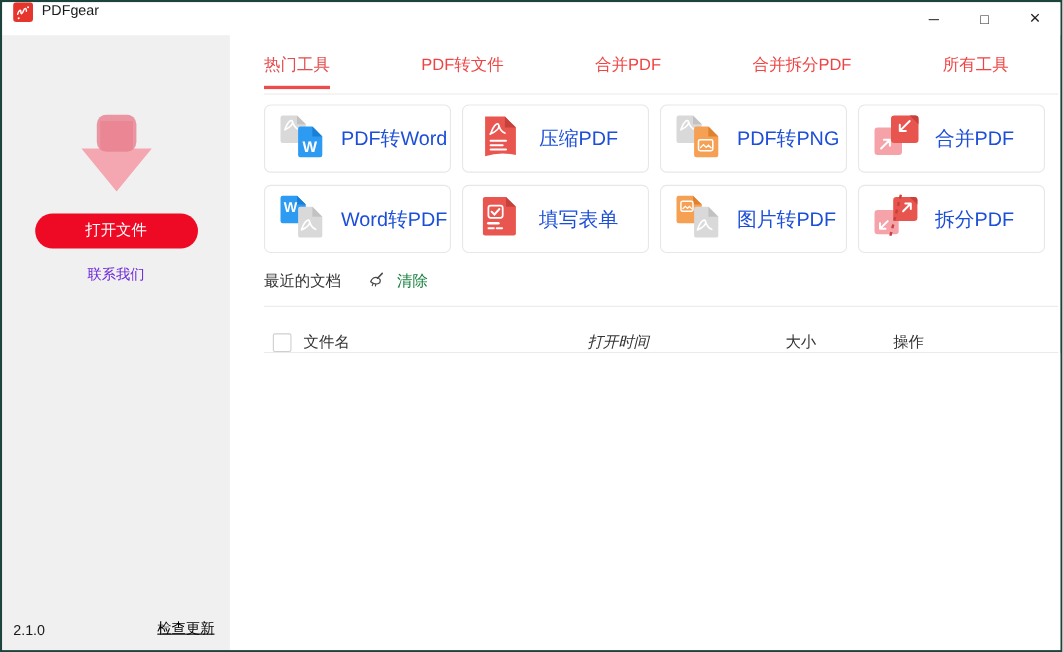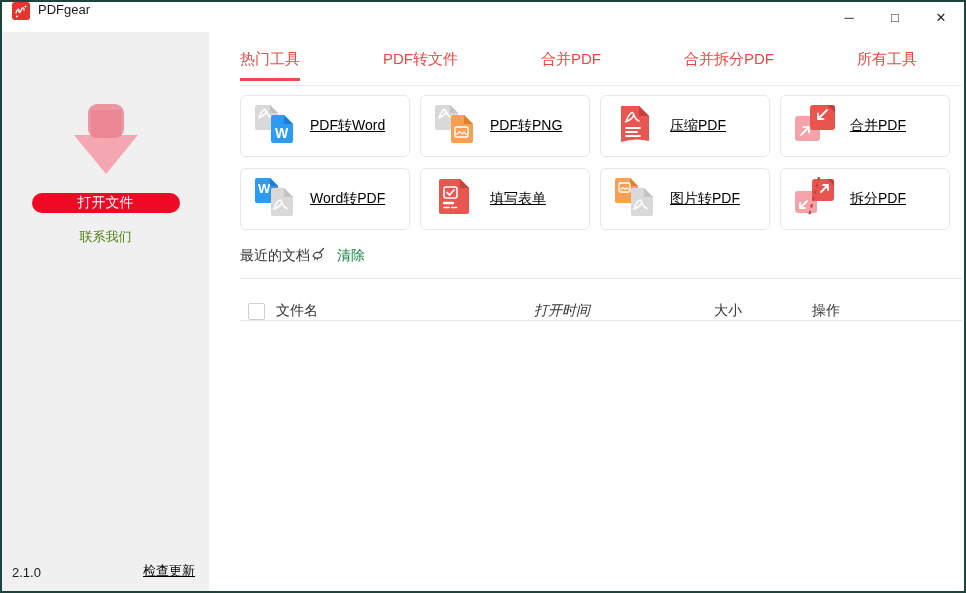--- a/index.html
+++ b/index.html
@@ -11,39 +11,39 @@
   .logo{width:18px;height:18px;border-radius:3px;background:#e6352c;margin-right:8px;flex:0 0 18px;}
   .app-title{font-size:13px;color:#1a1a1a;}
   .win-controls{margin-left:auto;display:flex;height:30px;}
   .win-btn{width:46px;height:30px;display:flex;align-items:center;justify-content:center;font-size:13px;color:#222;cursor:default;}
 
   .body-row{flex:1;display:flex;min-height:0;}
 
   
   .sidebar{width:207px;flex:0 0 207px;background:#f0f0f0;display:flex;flex-direction:column;align-items:center;}
   .dl-arrow{margin-top:72px;}
-  .open-btn{margin-top:11px;width:148px;height:20px;border:none;border-radius:16px;background:#ee0a24;color:#fff;font-size:14px;font-family:inherit;cursor:pointer;}
-  .contact-link{margin-top:15px;font-size:13px;color:#4d7c0f;text-decoration:none;cursor:pointer;}
+  .open-btn{margin-top:11px;width:148px;height:32px;border:none;border-radius:16px;background:#ee0a24;color:#fff;font-size:14px;font-family:inherit;cursor:pointer;}
+  .contact-link{margin-top:15px;font-size:13px;color:#6d28d9;text-decoration:none;cursor:pointer;}
   .sidebar-footer{margin-top:auto;width:100%;box-sizing:border-box;padding:0 14px 11px 10px;display:flex;justify-content:space-between;align-items:flex-end;font-size:13px;gap:36px;}
   .version{color:#1a1a1a;}
   .update-link{color:#000000;text-decoration:underline;cursor:pointer;}
 
   
   .main{flex:1;min-width:0;padding:18px 0 0 31px;display:flex;flex-direction:column;}
   .tabs{display:flex;gap:83px;margin-bottom:4px;}
   .tab{font-size:15px;color:#ef4444;padding-bottom:9px;border-bottom:3px solid transparent;cursor:pointer;white-space:nowrap;}
   .tab.active{color:#e34d4d;border-bottom-color:#ee4c4c;}
   .tabs-divider{height:1px;background:#ececec;margin-right:2px;}
 
   .cards{margin-top:9px;display:grid;grid-template-columns:repeat(4,170px);grid-auto-rows:62px;gap:11px 10px;}
   .card{box-sizing:border-box;border:1px solid #e7e7e7;border-radius:6px;background:#fff;display:flex;align-items:center;padding-left:11px;gap:12px;cursor:pointer;}
-  .card-label{font-size:14px;color:#000000;white-space:nowrap;text-decoration:underline;}
+  .card-label{font-size:18px;color:#1d4ed8;white-space:nowrap;}
 
   .recent-row{margin-top:17px;display:flex;align-items:center;font-size:14px;color:#333;}
-  .recent-title{margin-right:0;}
+  .recent-title{margin-right:24px;}
   .clear-btn{display:flex;align-items:center;gap:12px;color:#15803d;cursor:pointer;}
 
   .table-header{margin-top:13px;margin-right:2px;height:41px;border-top:1px solid #eaeaea;border-bottom:1px solid #eaeaea;display:flex;align-items:flex-end;font-size:14px;color:#333;}
   .col-cb{width:36px;flex:0 0 36px;padding-left:8px;box-sizing:border-box;display:flex;align-items:center;}
   .checkbox{width:15px;height:15px;border:1px solid #cfcfcf;border-radius:2px;background:#fff;cursor:pointer;}
   .col-name{flex:1;}
   .col-time{width:180px;flex:0 0 180px;font-style:italic;}
   .col-size{width:98px;flex:0 0 98px;}
   .col-ops{width:150px;flex:0 0 150px;}
   .table-body{flex:1;background:#fff;}
@@ -109,49 +109,49 @@
               <path d="M32 14 l9 9 h-9 z" fill="#1b7fd6"></path>
               <text x="23" y="37" font-size="14" font-weight="bold" fill="#fff" font-family="sans-serif">W</text>
             </svg>
           </span>
           <span class="card-label">PDF转Word</span>
         </div>
 
         <div class="card">
           <span>
             <svg width="46" height="46" viewBox="0 0 46 46">
+              <path d="M9 5 H27 L37 15 V40 Q23 36.5 9 41 Z" fill="#e8564f"></path>
+              <path d="M27 5 l10 10 h-10 z" fill="#c6413c"></path>
+              <path d="M14 21 C17 11.5 21 10 21.5 13 C22 16.5 17 19.5 13.5 20.8 M21.5 13 C22.5 16.5 24.5 19 27 20" stroke="#fff" stroke-width="1.5" fill="none" stroke-linecap="round"></path>
+              <line x1="14" y1="27" x2="28" y2="27" stroke="#fff" stroke-width="1.8" stroke-linecap="round"></line>
+              <line x1="14" y1="31" x2="25" y2="31" stroke="#fff" stroke-width="1.8" stroke-linecap="round"></line>
+              <line x1="14" y1="35" x2="28" y2="35" stroke="#fff" stroke-width="1.8" stroke-linecap="round"></line>
+            </svg>
+          </span>
+          <span class="card-label">压缩PDF</span>
+        </div>
+
+        <div class="card">
+          <span>
+            <svg width="46" height="46" viewBox="0 0 46 46">
               <path d="M5 4 h13 l8 8 v15 a2 2 0 0 1 -2 2 h-19 a2 2 0 0 1 -2 -2 V6 a2 2 0 0 1 2 -2 z" fill="#d9d9d9"></path>
               <path d="M18 4 l8 8 h-8 z" fill="#c2c2c2"></path>
               <path d="M7 17 C10 8.5 13.5 7 14 10 C14.4 13 10 15.5 7 17 M14 10 C15 13 16.5 15.2 18.5 16.2" stroke="#fff" stroke-width="1.5" fill="none" stroke-linecap="round"></path>
               <path d="M19 14 h13 l9 9 v17 a2 2 0 0 1 -2 2 h-18 a2 2 0 0 1 -2 -2 V16 a2 2 0 0 1 2 -2 z" fill="#f6a054"></path>
               <path d="M32 14 l9 9 h-9 z" fill="#dd8230"></path>
               <rect x="23" y="26" width="13" height="10" rx="1.5" fill="none" stroke="#fff" stroke-width="1.4"></rect>
               <path d="M24.5 33.5 l3 -3 l2.5 2.5 l2 -2 l2.8 2.8" stroke="#fff" stroke-width="1.2" fill="none"></path>
             </svg>
           </span>
           <span class="card-label">PDF转PNG</span>
         </div>
 
         <div class="card">
           <span>
             <svg width="46" height="46" viewBox="0 0 46 46">
-              <path d="M9 5 H27 L37 15 V40 Q23 36.5 9 41 Z" fill="#e8564f"></path>
-              <path d="M27 5 l10 10 h-10 z" fill="#c6413c"></path>
-              <path d="M14 21 C17 11.5 21 10 21.5 13 C22 16.5 17 19.5 13.5 20.8 M21.5 13 C22.5 16.5 24.5 19 27 20" stroke="#fff" stroke-width="1.5" fill="none" stroke-linecap="round"></path>
-              <line x1="14" y1="27" x2="28" y2="27" stroke="#fff" stroke-width="1.8" stroke-linecap="round"></line>
-              <line x1="14" y1="31" x2="25" y2="31" stroke="#fff" stroke-width="1.8" stroke-linecap="round"></line>
-              <line x1="14" y1="35" x2="28" y2="35" stroke="#fff" stroke-width="1.8" stroke-linecap="round"></line>
-            </svg>
-          </span>
-          <span class="card-label">压缩PDF</span>
-        </div>
-
-        <div class="card">
-          <span>
-            <svg width="46" height="46" viewBox="0 0 46 46">
               <rect x="3" y="15" width="25" height="25" rx="3" fill="#f5a3a9"></rect>
               <path d="M9 34 L17 26 M17 26 h-5.5 M17 26 v5.5" stroke="#fff" stroke-width="1.8" fill="none" stroke-linecap="round"></path>
               <rect x="18" y="4" width="25" height="25" rx="3" fill="#e8554e"></rect>
               <path d="M35 4 L43 12 V7 a3 3 0 0 0 -3 -3 Z" fill="#c6413c"></path>
               <path d="M35 9 L26 18 M26 18 h5.5 M26 18 v-5.5" stroke="#fff" stroke-width="1.8" fill="none" stroke-linecap="round"></path>
             </svg>
           </span>
           <span class="card-label">合并PDF</span>
         </div>
 

